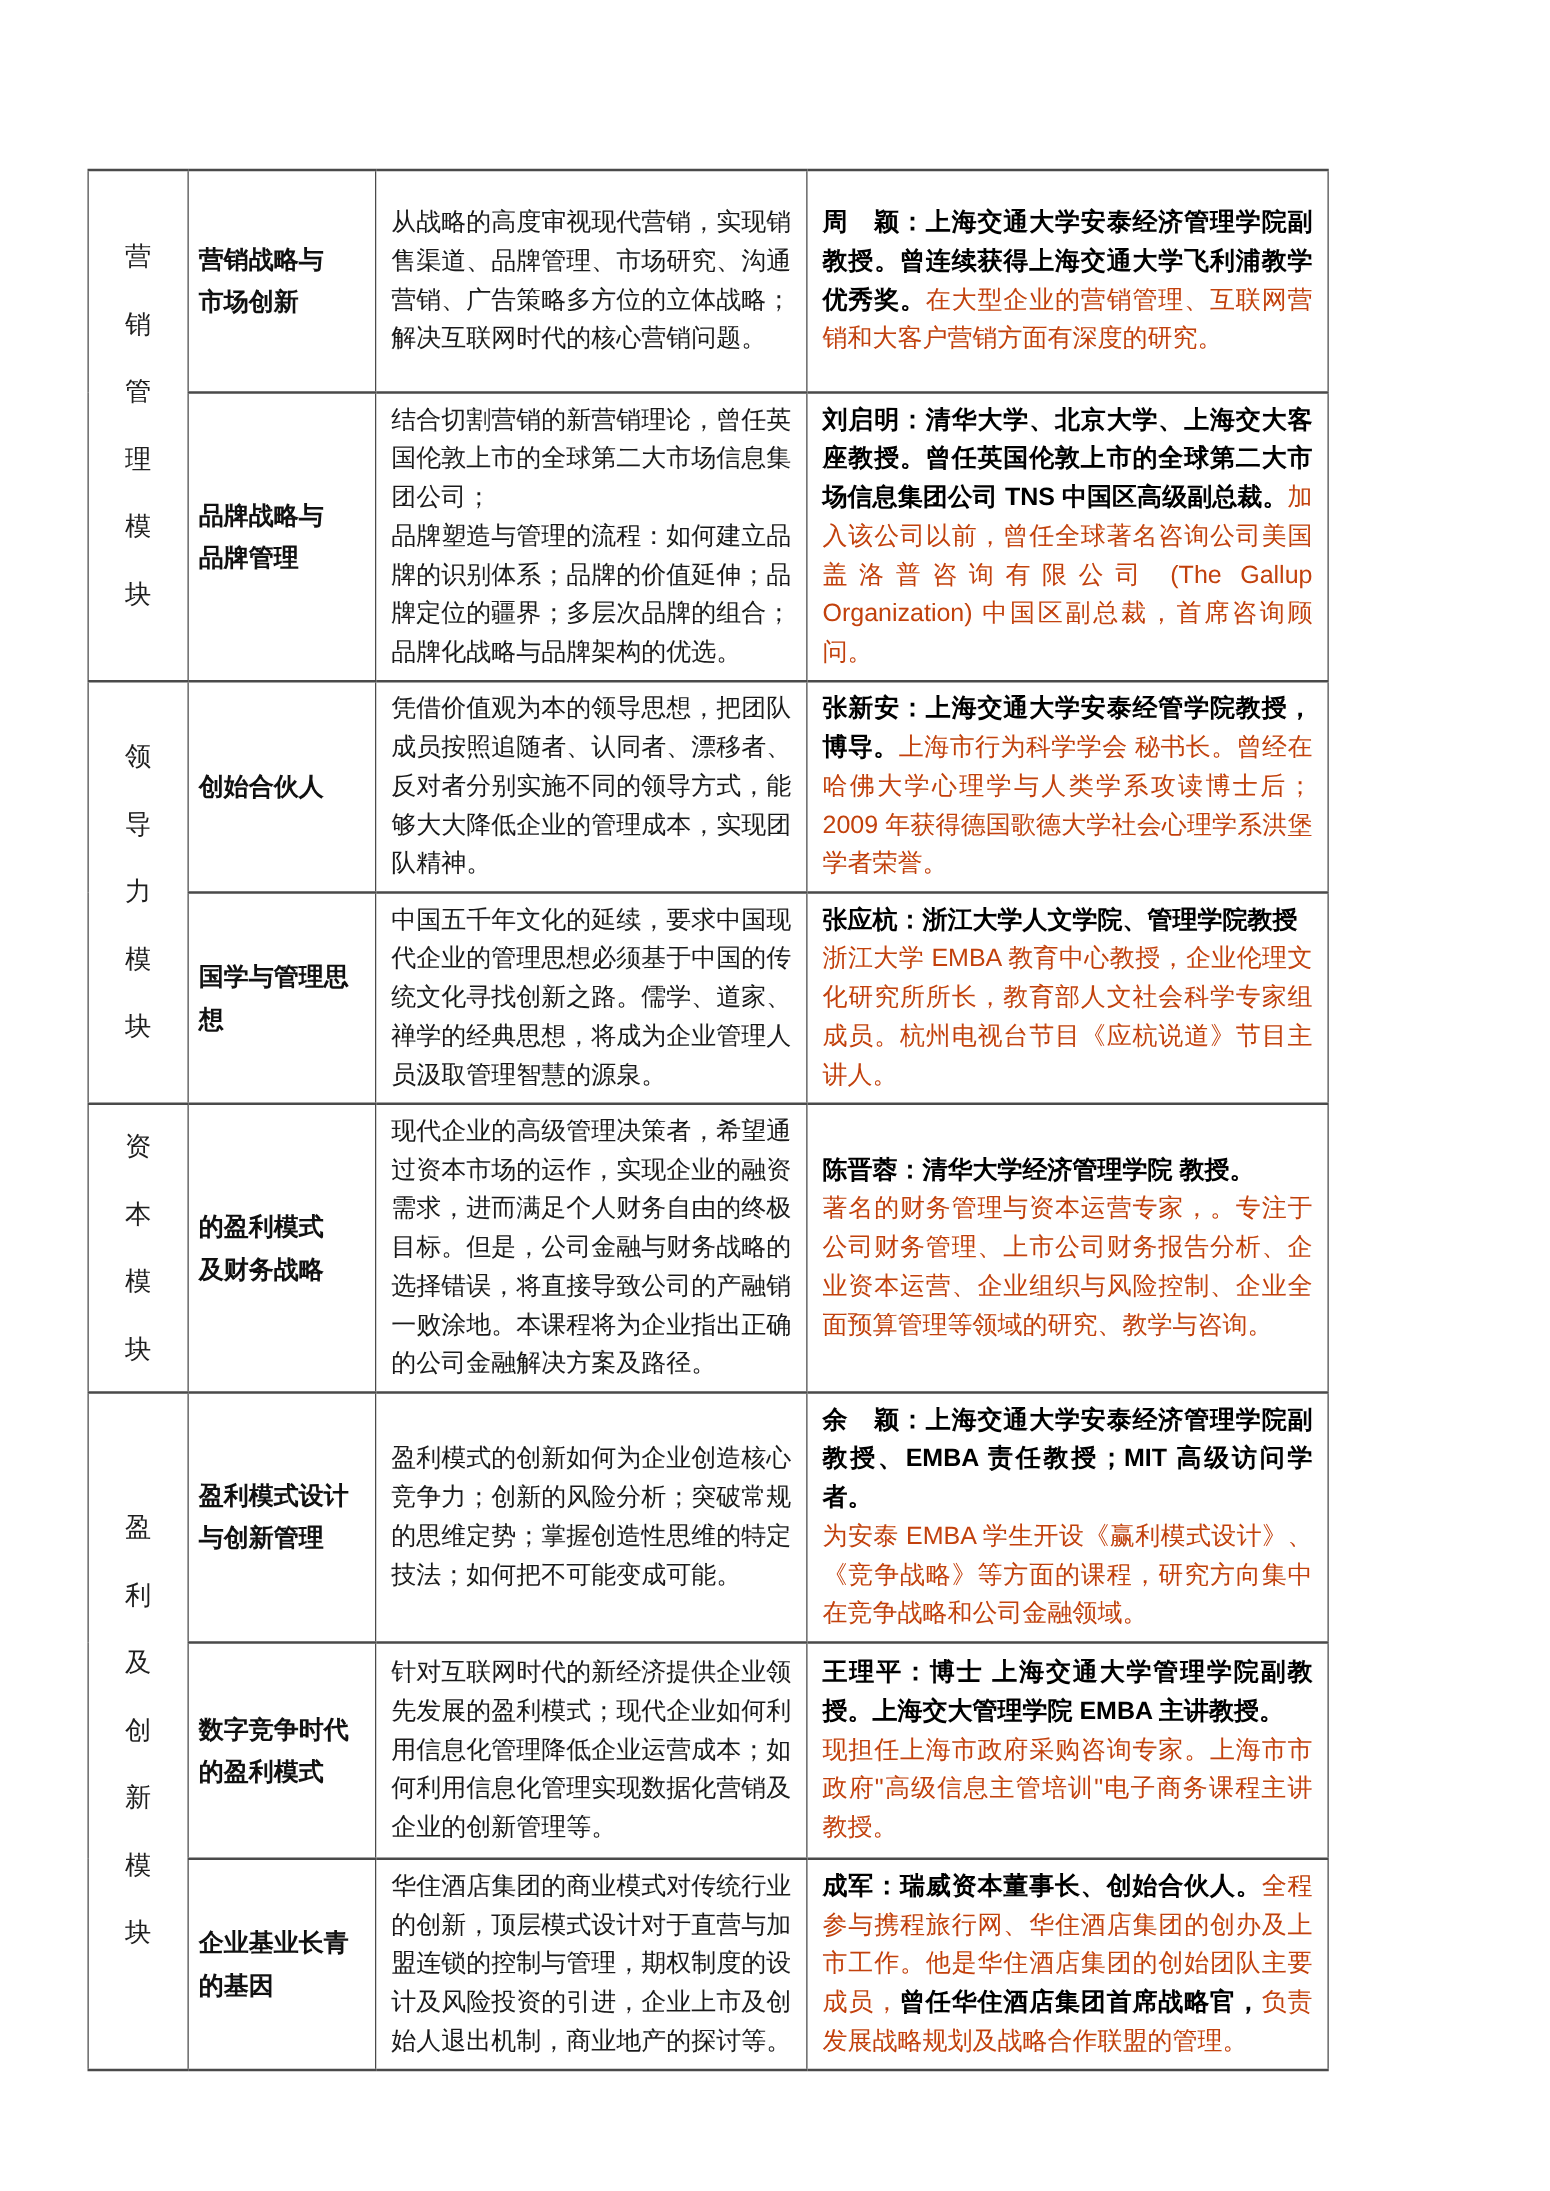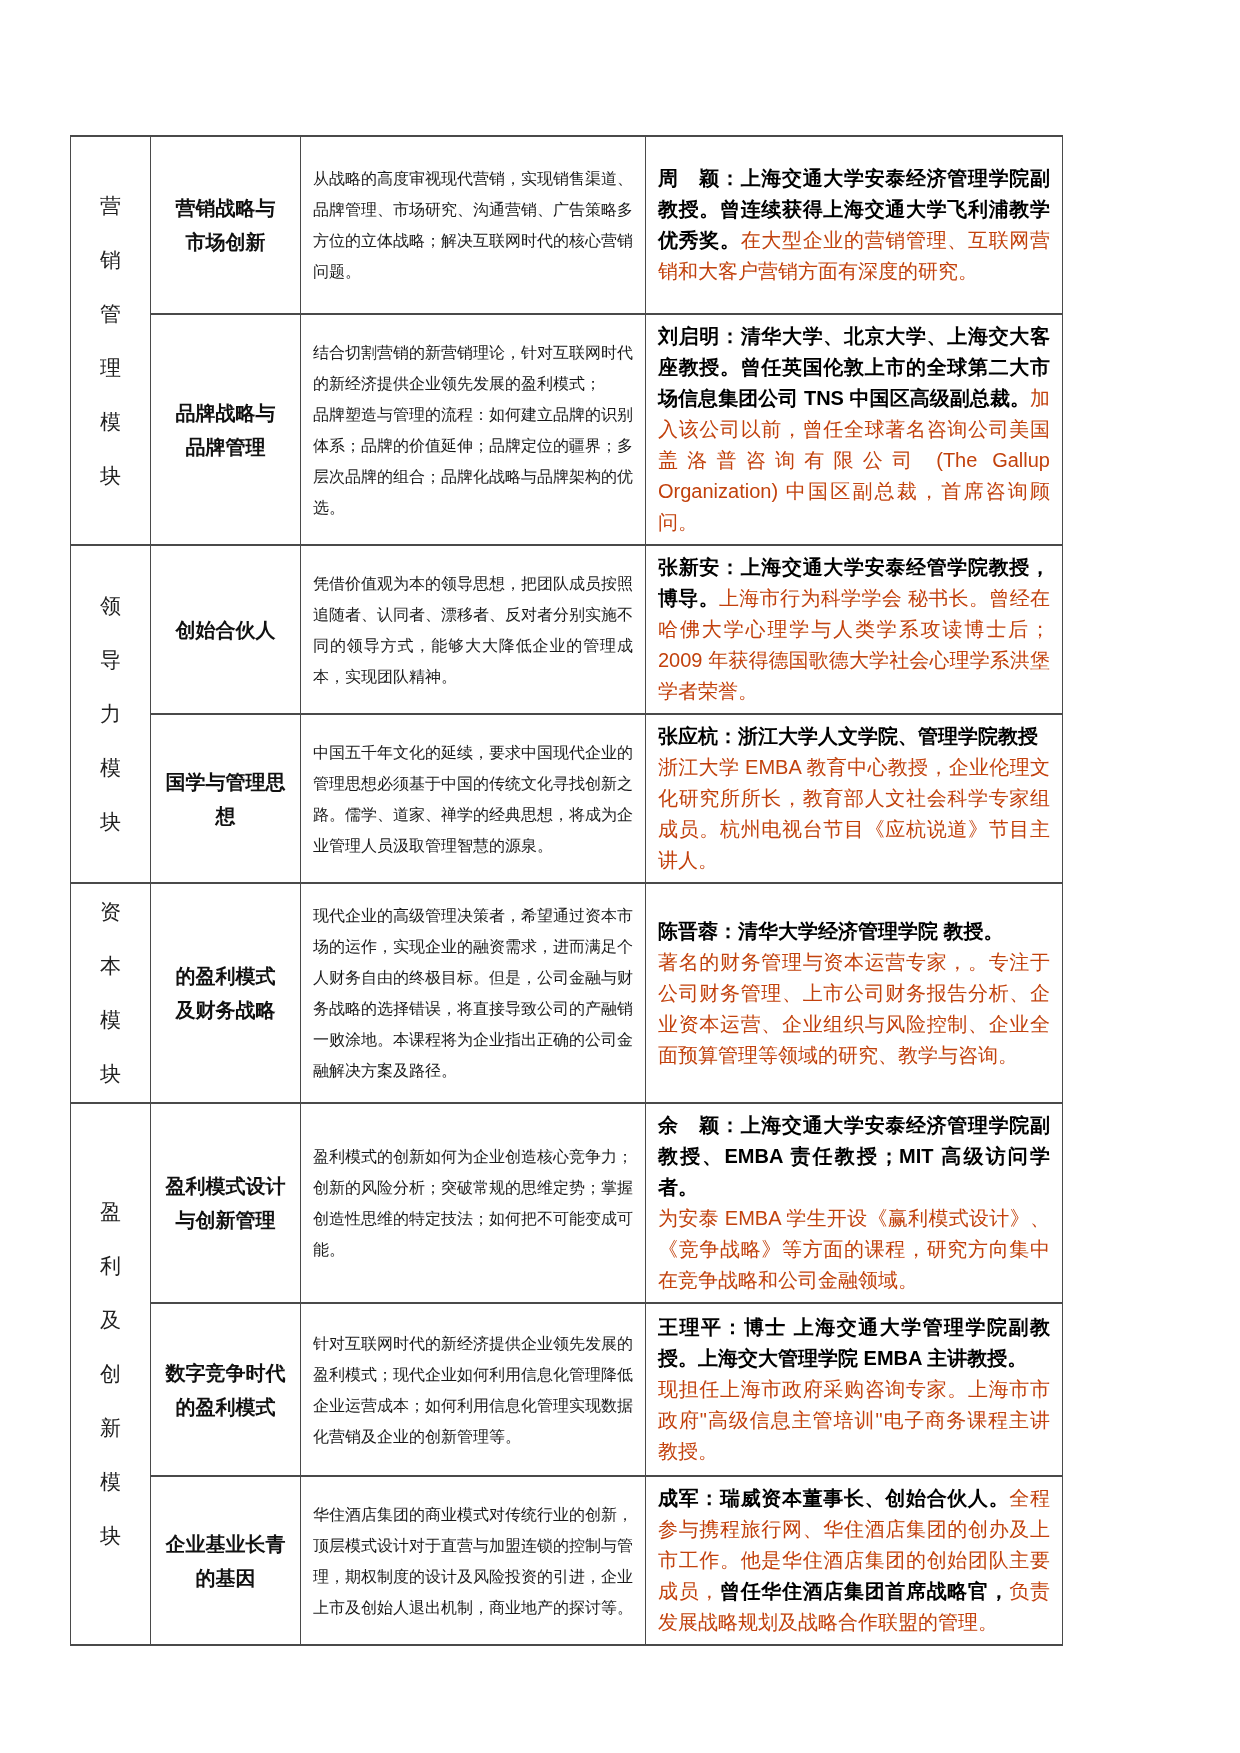--- a/index.html
+++ b/index.html
@@ -21,26 +21,26 @@
     overflow:hidden;
   }
   td.module-cell{text-align:center;}
   .module-label{
     width:24px;margin:0 auto;
     font-size:21px;line-height:54px;
     word-break:break-all;text-align:center;
     color:#1f1f1f;
   }
   td.course-cell{
-    text-align:center;font-weight:700;
+    font-weight:700;
     font-size:20px;line-height:34px;
     padding:6px 8px;color:#111111;
   }
   td.desc-cell{
-    font-size:16px;line-height:31px;
+    font-size:20px;line-height:31px;
     text-align:justify;text-justify:inter-character;
     padding:6px 12px;
   }
   .desc-para{margin:0;}
   td.instr-cell{
     font-size:20px;line-height:31px;
     text-align:justify;text-justify:inter-character;
     padding:6px 12px;
   }
   .seg{font-weight:400;color:#c2410c;}
@@ -70,21 +70,21 @@
             <p class="desc-para">从战略的高度审视现代营销，实现销售渠道、品牌管理、市场研究、沟通营销、广告策略多方位的立体战略；解决互联网时代的核心营销问题。</p>
           </td>
           <td class="instr-cell"><span class="seg bold">周　颖：上海交通大学安泰经济管理学院副教授。曾连续获得上海交通大学飞利浦教学优秀奖。</span><span class="seg">在大型企业的营销管理、互联网营销和大客户营销方面有深度的研究。</span></td>
         </tr>
         <tr style="height: 229px;">
           <td class="course-cell">
             <div>品牌战略与</div>
             <div>品牌管理</div>
           </td>
           <td class="desc-cell">
-            <p class="desc-para">结合切割营销的新营销理论，针对互联网时代的新经济提供企业领先发展的盈利模式；</p>
+            <p class="desc-para">结合切割营销的新营销理论，曾任英国伦敦上市的全球第二大市场信息集团公司；</p>
             <p class="desc-para">品牌塑造与管理的流程：如何建立品牌的识别体系；品牌的价值延伸；品牌定位的疆界；多层次品牌的组合；品牌化战略与品牌架构的优选。</p>
           </td>
           <td class="instr-cell"><span class="seg bold">刘启明：清华大学、北京大学、上海交大客座教授。曾任英国伦敦上市的全球第二大市场信息集团公司 TNS 中国区高级副总裁。</span><span class="seg">加入该公司以前，曾任全球著名咨询公司美国盖洛普咨询有限公司 (The Gallup Organization) 中国区副总裁，首席咨询顾问。</span></td>
         </tr>
         <tr style="height: 163px;">
           <td class="module-cell" rowspan="2">
             <div class="module-label">领导力模块</div>
           </td>
           <td class="course-cell">
             <div>创始合伙人</div>

